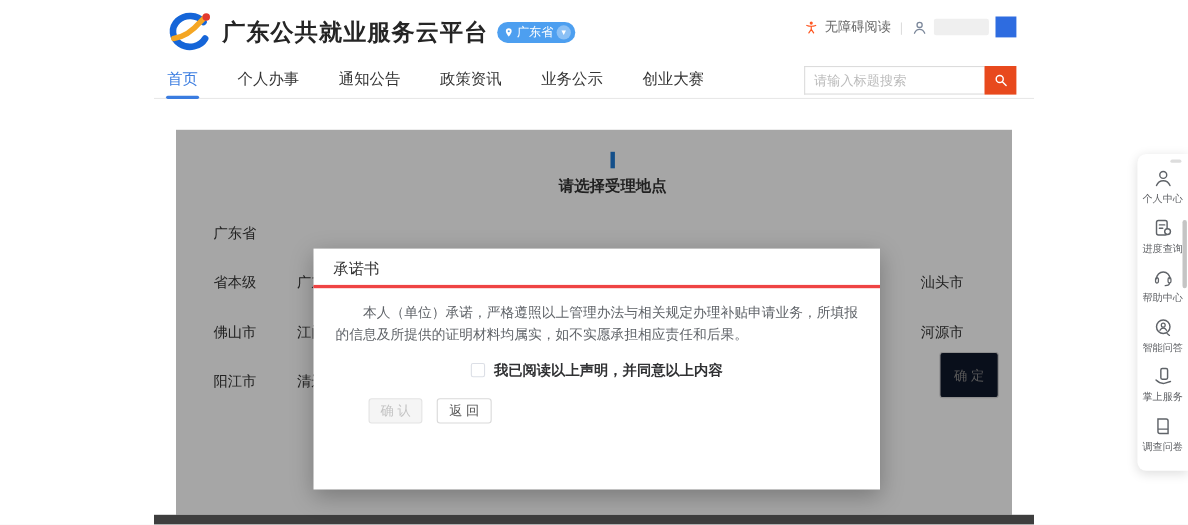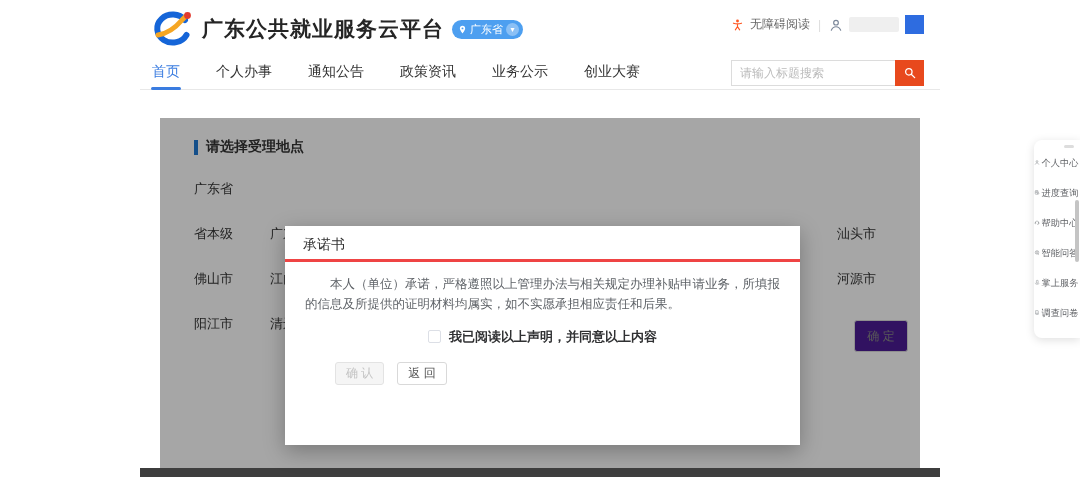--- a/index.html
+++ b/index.html
@@ -32,46 +32,46 @@
   .search-btn { width:29px; height:26px; background:#e8491d; border:none; display:flex; align-items:center; justify-content:center; cursor:pointer; }
 
   
   .breadcrumb { position:absolute; left:152px; top:98px; font-size:12px; color:#999; }
   .breadcrumb .crumb-current { color:#666; }
   .breadcrumb .crumb-link { cursor:pointer; }
 
   
   .panel { position:absolute; left:160px; top:118px; width:760px; height:350px; background:#fff; }
   .panel-inner { position:relative; padding:20px 0 0 34px; height:100%; }
-  .section-head { display:flex; align-items:center; gap:8px; }
+  .section-head { display:flex; align-items:center; gap:8px;flex-direction:column; }
   .section-bar { width:4px; height:15px; background:#1f7ad4; }
   .section-title { font-size:14px; font-weight:700; color:#333; }
   .province-label { margin-top:24px; font-size:13px; color:#333; }
   .city-row { display:grid; grid-template-columns:76px 114px 95px 95px 75px 95px 93px auto; font-size:13px; color:#333; margin-top:27px; }
   .city-cell { cursor:pointer; white-space:nowrap; }
-  .panel-confirm { position:absolute; left:694px; top:202px; width:54px; height:32px; background:#4c1d95; border:1px solid #dcdcdc; border-radius:3px; color:#888; font-size:12px; cursor:pointer; }
+  .panel-confirm { position:absolute; left:694px; top:202px; width:54px; height:42px; background:#0f172a; border:1px solid #dcdcdc; border-radius:3px; color:#888; font-size:12px; cursor:pointer; }
   .mask { position:absolute; inset:0; background:rgba(0,0,0,0.35); }
 
   
   .modal { position:absolute; left:285px; top:226px; width:515px; height:219px; background:#fff; box-shadow:0 6px 20px rgba(0,0,0,.28); z-index:40; }
   .modal-title { height:36px; line-height:36px; padding-left:18px; font-size:14px; color:#333; border-bottom:3px solid #ef4444; }
   .modal-body { padding:12px 20px 0 20px; font-size:12.5px; line-height:1.62; color:#5f6368; }
   .modal-body p { text-indent:2em; margin-bottom:5px; }
   .agree-row { margin-top:11px; display:flex; justify-content:center; align-items:center; gap:8px; }
   .checkbox { width:13px; height:13px; border:1px solid #dcdfe6; background:#fff; border-radius:2px; cursor:pointer; flex:0 0 auto; }
   .agree-label { font-size:13px; font-weight:700; color:#303133; }
   .modal-actions { display:flex; gap:13px; margin:15px 0 0 30px; }
   .btn { min-width:44px; height:23px; font-size:12px; border-radius:3px; padding:0 10px; }
   .btn-confirm { background:#f5f5f5; border:1px solid #e3e3e3; color:#c3c3c3; cursor:not-allowed; }
   .btn-back { background:#fff; border:1px solid #d9d9d9; color:#555; cursor:pointer; }
 
   
   .sidebar { position:absolute; right:0; top:140px; width:46px; background:#fff; border-radius:8px 0 0 8px; box-shadow:0 2px 10px rgba(0,0,0,.13); padding:12px 0 6px; z-index:30; }
   .side-handle { position:absolute; top:5px; right:6px; width:10px; height:3px; background:#ddd; border-radius:2px; }
-  .side-item { display:flex; flex-direction:row; align-items:center; margin-bottom:9px; cursor:pointer; }
+  .side-item { display:flex; flex-direction:column; align-items:center; margin-bottom:9px; cursor:pointer; }
   .side-item svg { width:21px; height:21px; }
   .side-label { font-size:10px; color:#606266; margin-top:1px; white-space:nowrap; transform:scale(.92); }
   .scroll-thumb { position:absolute; right:1px; top:200px; width:4px; height:62px; background:#c4c4c4; border-radius:2px; z-index:60; }
 
   
   .footer-strip { position:absolute; left:140px; top:468px; width:800px; height:9px; background:#3e3e3e; }
 </style>
 </head>
 <body>
 

